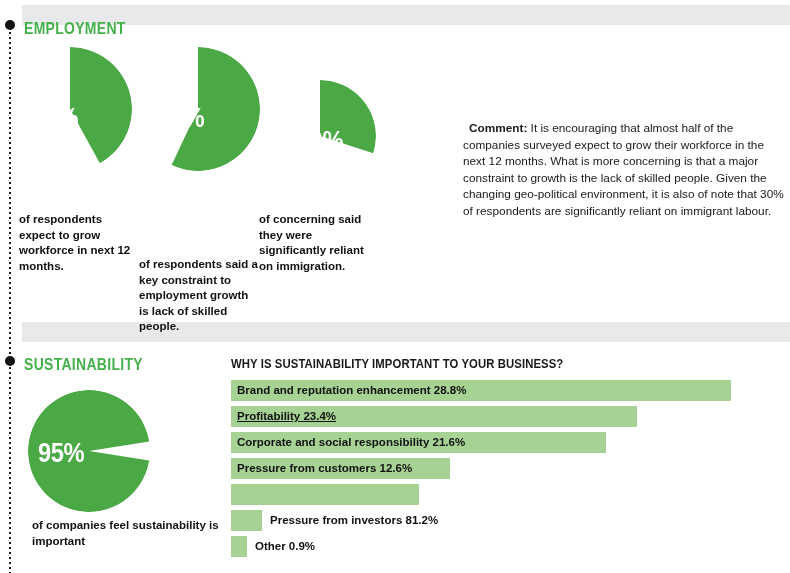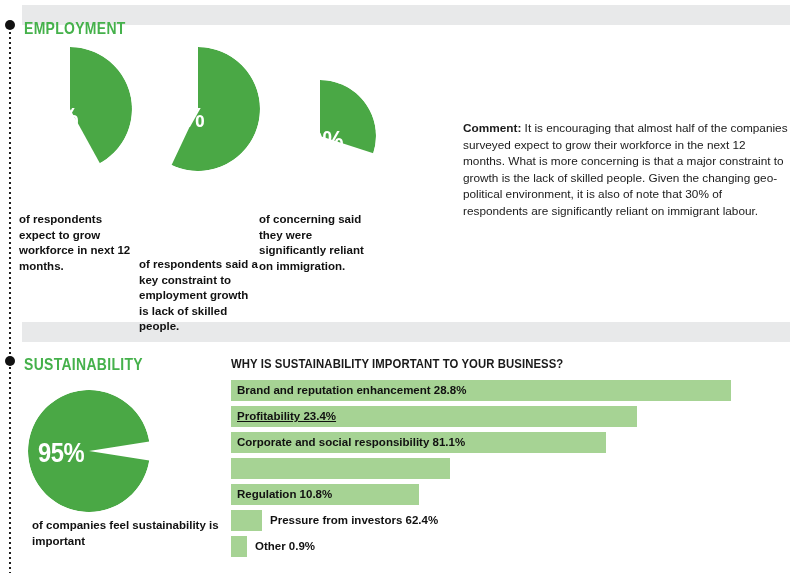--- a/index.html
+++ b/index.html
@@ -124,21 +124,21 @@
   .comment {
     position: absolute;
     left: 463px;
     top: 120px;
     width: 325px;
     color: #1a1a1a;
     font-family: "Liberation Sans", sans-serif;
     font-size: 11.8px;
     line-height: 16.6px;
   }
-  .comment b { font-weight: bold; }
+  .comment b { font-weight: bold; margin-left: 6px; }
 
   
   .chart-title {
     position: absolute;
     left: 231px;
     top: 356px;
     color: #1a1a1a;
     font-family: "Liberation Sans Narrow", "Liberation Sans", sans-serif;
     font-weight: bold;
     font-size: 13.5px;
@@ -219,30 +219,30 @@
     <div class="bar-row">
       <div class="bar-fill" style="width: 500px; background: rgb(166, 211, 148);"></div>
       <div class="bar-text" style="left: 6px;">Brand and reputation enhancement 28.8%</div>
     </div>
     <div class="bar-row">
       <div class="bar-fill" style="width: 406px; background: rgb(166, 211, 148);"></div>
       <div class="bar-text" style="left: 6px; text-decoration: underline;">Profitability 23.4%</div>
     </div>
     <div class="bar-row">
       <div class="bar-fill" style="width: 375px; background: rgb(166, 211, 148);"></div>
-      <div class="bar-text" style="left: 6px;">Corporate and social responsibility 81.1%</div>
+      <div class="bar-text" style="left: 6px;">Corporate and social responsibility 21.6%</div>
     </div>
     <div class="bar-row">
       <div class="bar-fill" style="width: 219px; background: rgb(166, 211, 148);"></div>
+      <div class="bar-text" style="left: 6px;">Pressure from customers 12.6%</div>
     </div>
     <div class="bar-row">
       <div class="bar-fill" style="width: 188px; background: rgb(166, 211, 148);"></div>
-      <div class="bar-text" style="left: 6px;">Regulation 10.8%</div>
     </div>
     <div class="bar-row">
       <div class="bar-fill" style="width: 31px; background: rgb(166, 211, 148);"></div>
-      <div class="bar-text outside" style="left: 39px;">Pressure from investors 62.4%</div>
+      <div class="bar-text outside" style="left: 39px;">Pressure from investors 81.2%</div>
     </div>
     <div class="bar-row">
       <div class="bar-fill" style="width: 16px; background: rgb(166, 211, 148);"></div>
       <div class="bar-text outside" style="left: 24px;">Other 0.9%</div>
     </div>
   </div>
 
 </body></html>

